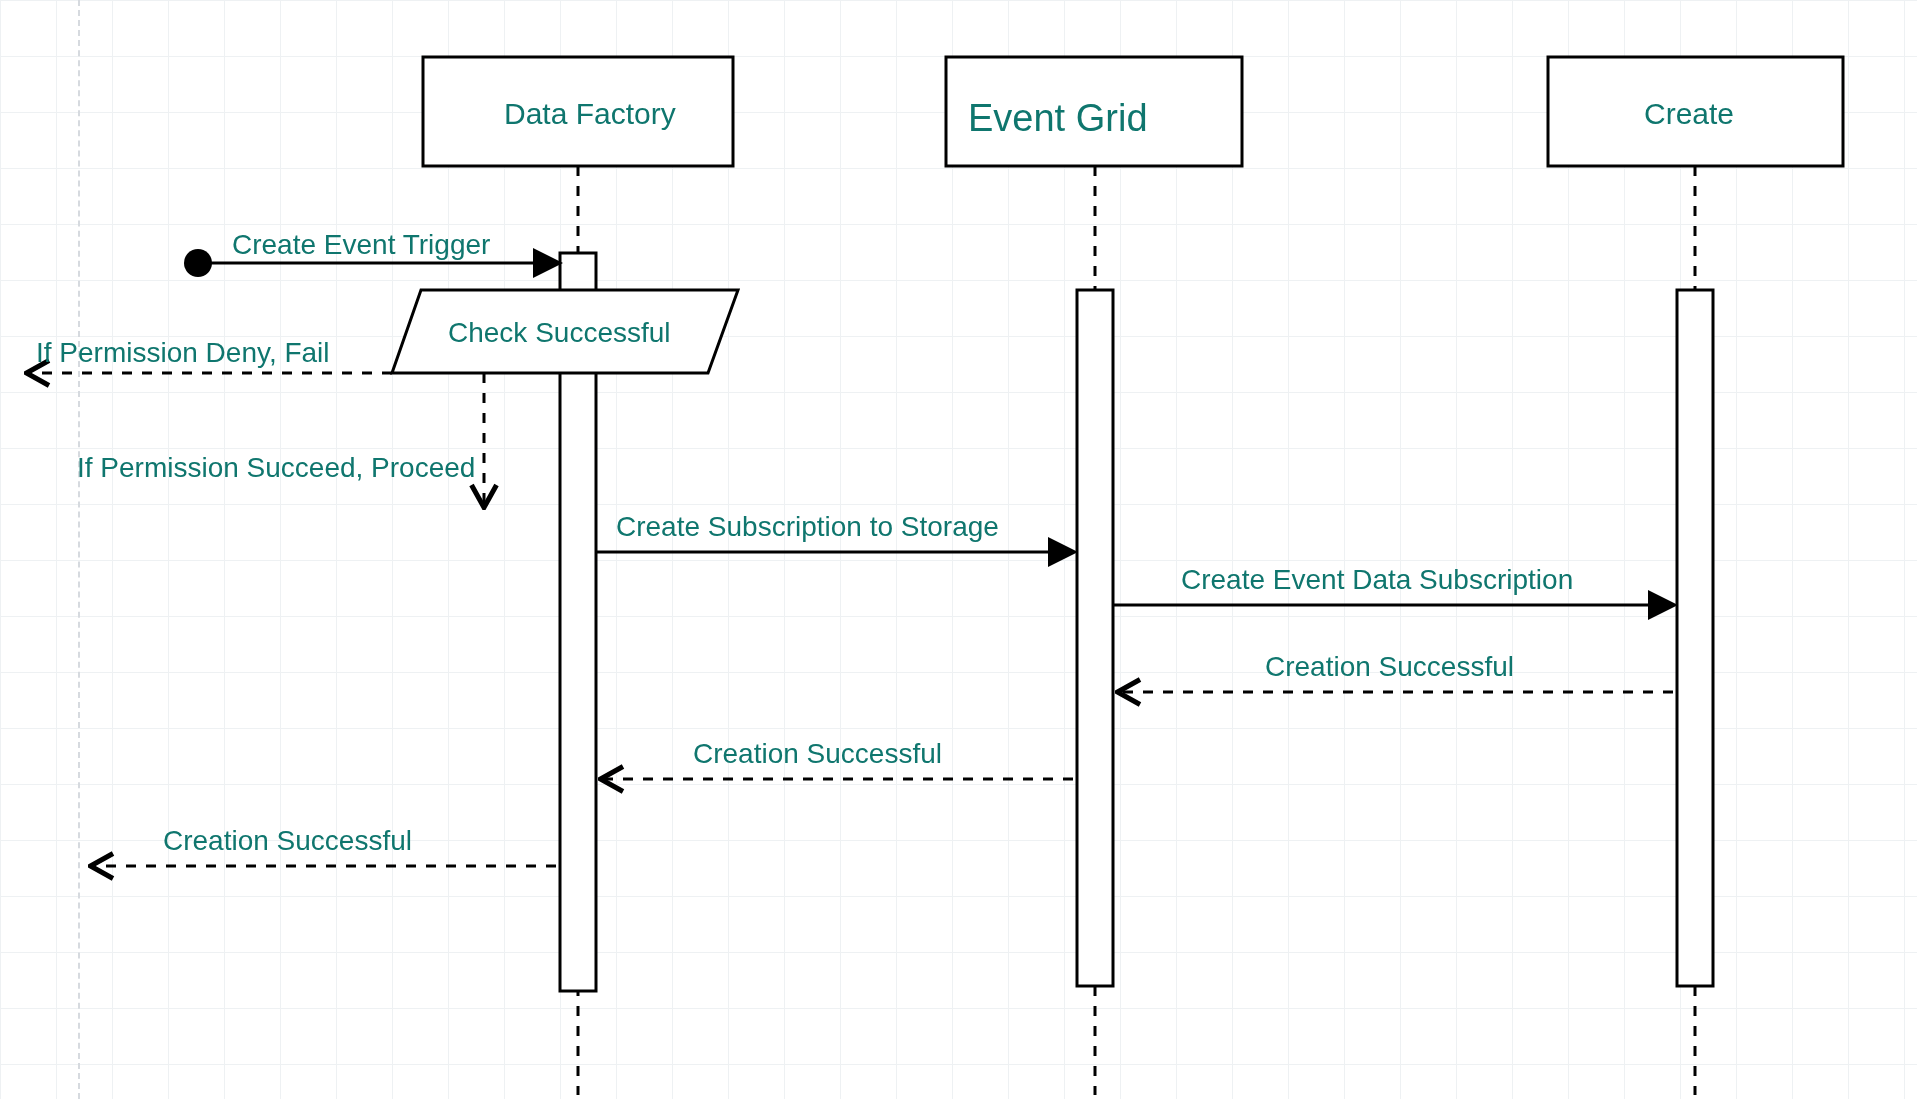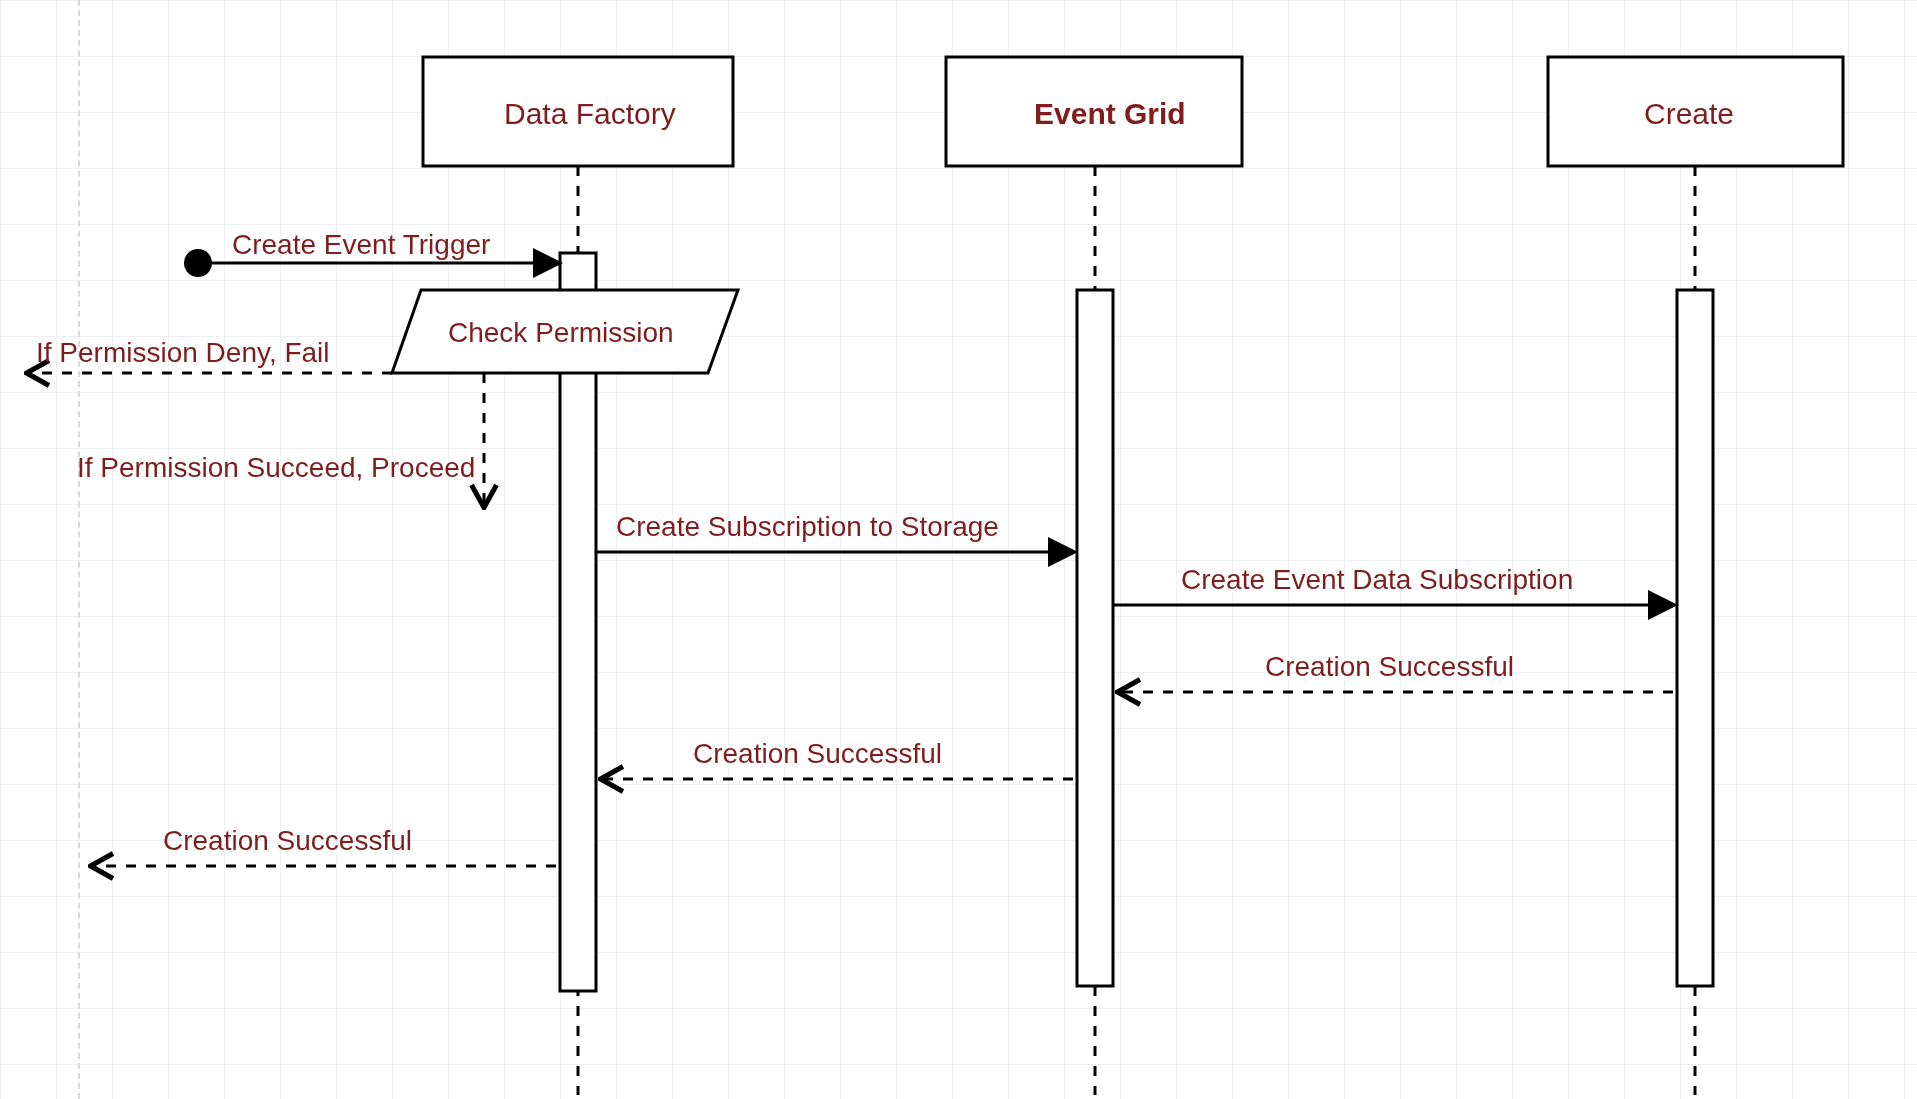--- a/index.html
+++ b/index.html
@@ -29,21 +29,21 @@
   }
   svg.canvas {
     position: absolute;
     inset: 0;
     width: 1917px;
     height: 1099px;
   }
   .label {
     position: absolute;
     font-size: 28px;
-    color: #7f1d1d;
+    color: #0f766e;
     white-space: nowrap;
     line-height: 1;
   }
 </style>
 </head>
 <body>
 
 <div class="grid"></div>
 
 <svg class="canvas" viewBox="0 0 1917 1099">
@@ -84,25 +84,25 @@
 
   <line x1="1673" y1="692" x2="1120" y2="692" stroke="#000" stroke-width="3" stroke-dasharray="10 10" marker-end="url(#arrow-open)"></line>
 
   <line x1="1073" y1="779" x2="603" y2="779" stroke="#000" stroke-width="3" stroke-dasharray="10 10" marker-end="url(#arrow-open)"></line>
 
   <line x1="556" y1="866" x2="93" y2="866" stroke="#000" stroke-width="3" stroke-dasharray="10 10" marker-end="url(#arrow-open)"></line>
 </svg>
 
 <div class="label" style="left:504px; top:99px; font-size:30px;">Data Factory</div>
 
-<div class="label" style="left:1034px; top:99px; font-size:30px;font-weight:bold;">Event Grid</div>
+<div class="label" style="left:968px; top:99px; font-size:38px;">Event Grid</div>
 
 <div class="label" style="left:1644px; top:99px; font-size:30px;">Create</div>
 
-<div class="label" style="left:448px; top:319px;">Check Permission</div>
+<div class="label" style="left:448px; top:319px;">Check Successful</div>
 
 <div class="label" style="left:232px; top:231px;">Create Event Trigger</div>
 
 <div class="label" style="left:36px; top:339px;">If Permission Deny, Fail</div>
 
 <div class="label" style="left:77px; top:454px;">If Permission Succeed, Proceed</div>
 
 <div class="label" style="left:616px; top:513px;text-align:center;">Create Subscription to Storage</div>
 
 <div class="label" style="left:1181px; top:566px;">Create Event Data Subscription</div>

